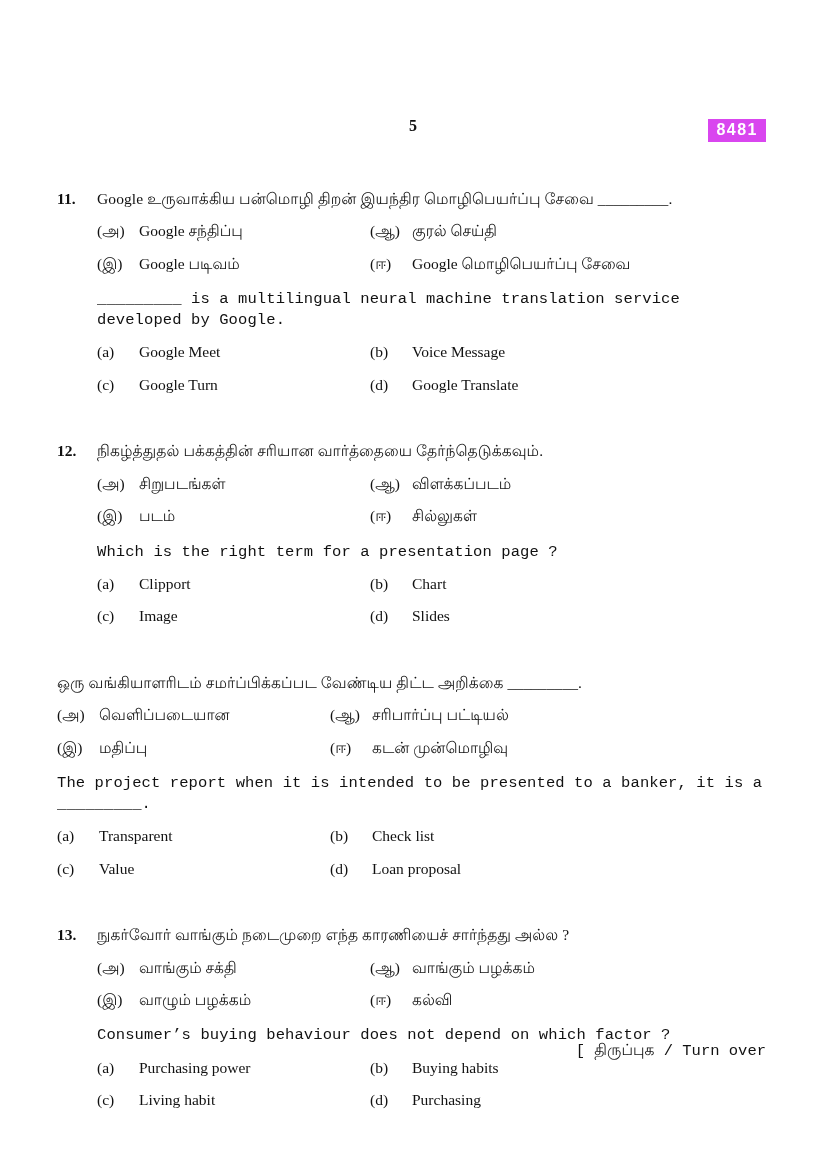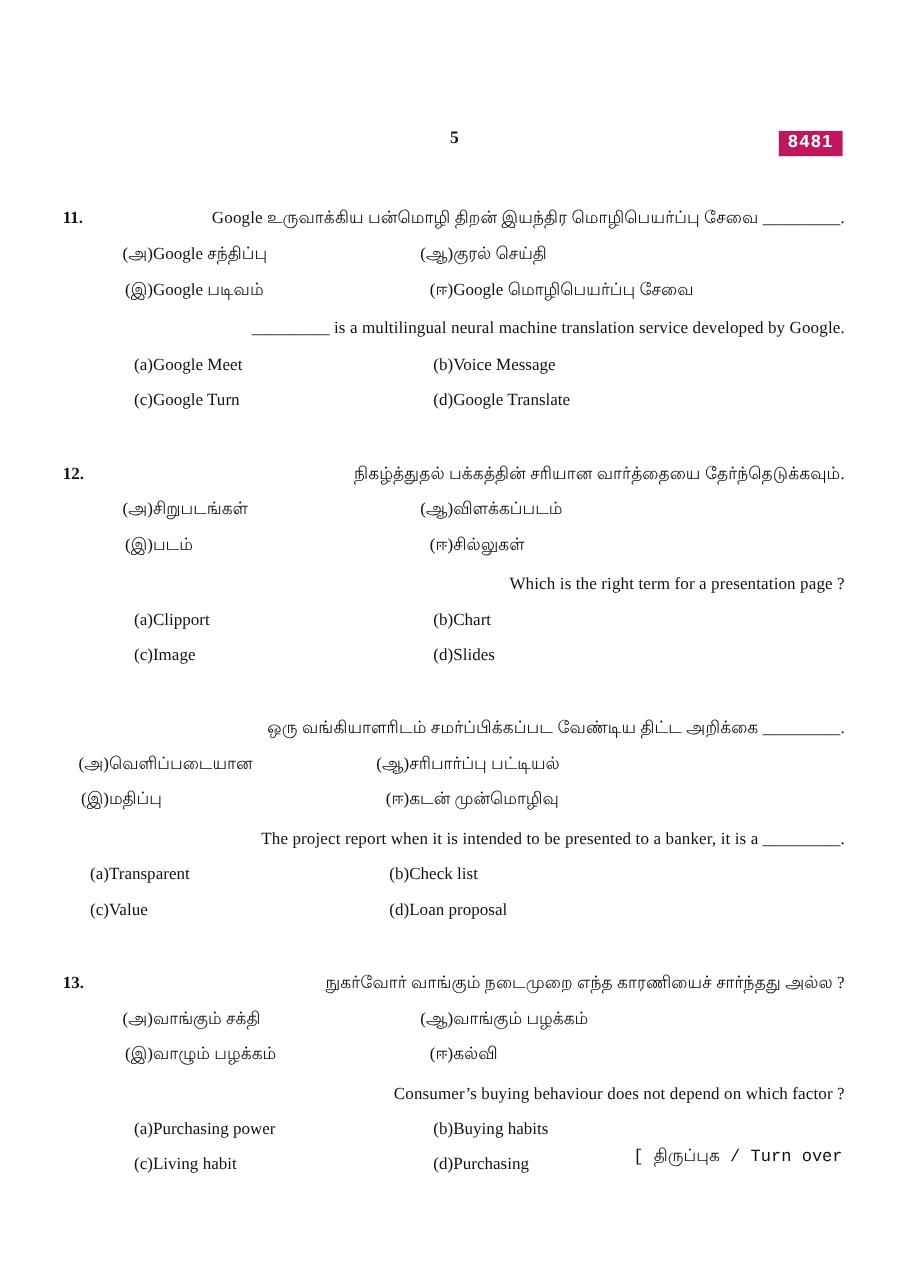--- a/index.html
+++ b/index.html
@@ -22,21 +22,21 @@
     left: 0;
     width: 100%;
     text-align: center;
     font-size: 16px;
     font-weight: 700;
   }
   .code-badge {
     position: absolute;
     top: 119px;
     right: 60px;
-    background: #be185d;
+    background: #d946ef;
     color: #ffffff;
     font-family: "Liberation Sans", "DejaVu Sans", sans-serif;
     font-weight: 700;
     font-size: 16px;
     letter-spacing: 1.5px;
     padding: 2px 8px 3px 8px;
   }
   .content {
     position: absolute;
     top: 153px;
@@ -51,27 +51,27 @@
     line-height: 1.32;
     margin-top: 36px;
   }
   .q-num {
     width: 40px;
     flex-shrink: 0;
     font-weight: 700;
   }
   .q-body {
     flex: 1;
-    text-align: right;
   }
   .q-text {
     letter-spacing: 0.1px;
   }
   .q-text.english {
     margin-top: 15px;
+    font-family: Liberation Mono, monospace;
   }
   .opt-row {
     display: grid;
     grid-template-columns: 273px 1fr;
     margin-top: 12px;
   }
   .opt {
     display: flex;
     align-items: baseline;
   }

